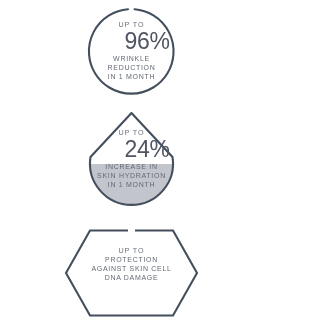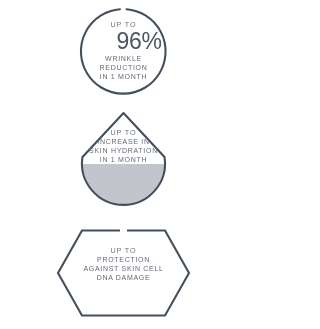--- a/index.html
+++ b/index.html
@@ -11,21 +11,21 @@
     width: 247px;
     height: 329px;
     position: relative;
     overflow: hidden;
     font-family: "Liberation Sans", sans-serif;
     -webkit-font-smoothing: antialiased;
   }
 
   .infographic {
     position: absolute;
-    left: 0; top: 0;
+    left: 8px; top: 0;
     width: 247px;
     height: 264px;
   }
 
   .stat-block {
     position: absolute;
     left: 0;
     width: 247px;
   }
 
@@ -113,20 +113,21 @@
 
       <rect x="70" y="59" width="110" height="52" fill="#c3c5cd" clip-path="url(#dropClip)"></rect>
 
       <path d="M 123.5 8
                L 164.5 52
                A 41.5 41.5 0 1 1 82.5 52
                Z" fill="none" stroke="#444f5e" stroke-width="2.1" stroke-linejoin="round" stroke-linecap="round"></path>
     </svg>
     <div class="stat-text">
       <div class="label-up-to">UP TO</div>
+      <div class="big-number">24%</div>
       <div class="desc-line">INCREASE IN</div>
       <div class="desc-line">SKIN HYDRATION</div>
       <div class="desc-line">IN 1 MONTH</div>
     </div>
   </div>
 
   <div class="stat-block stat-hexagon">
     <svg class="shape-svg" viewBox="0 0 247 109">
 
       <path d="M 127 10.5

